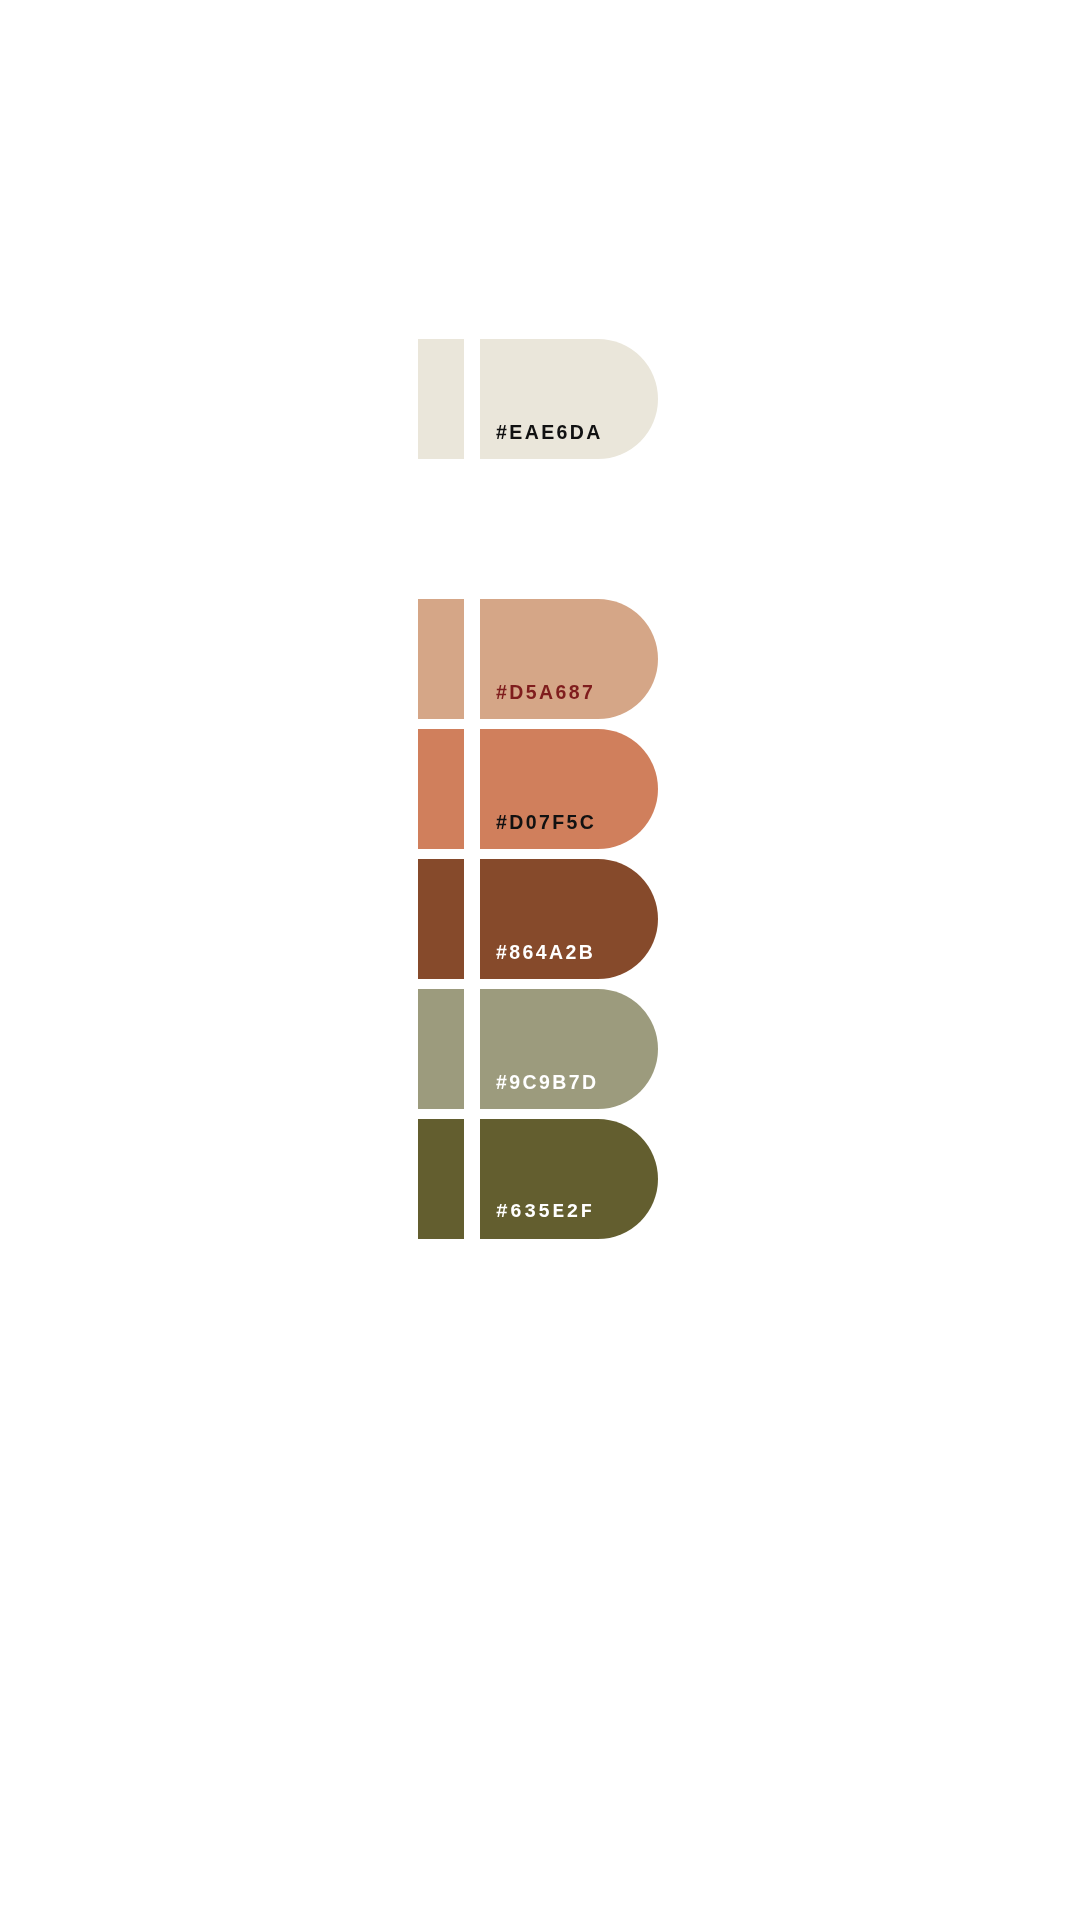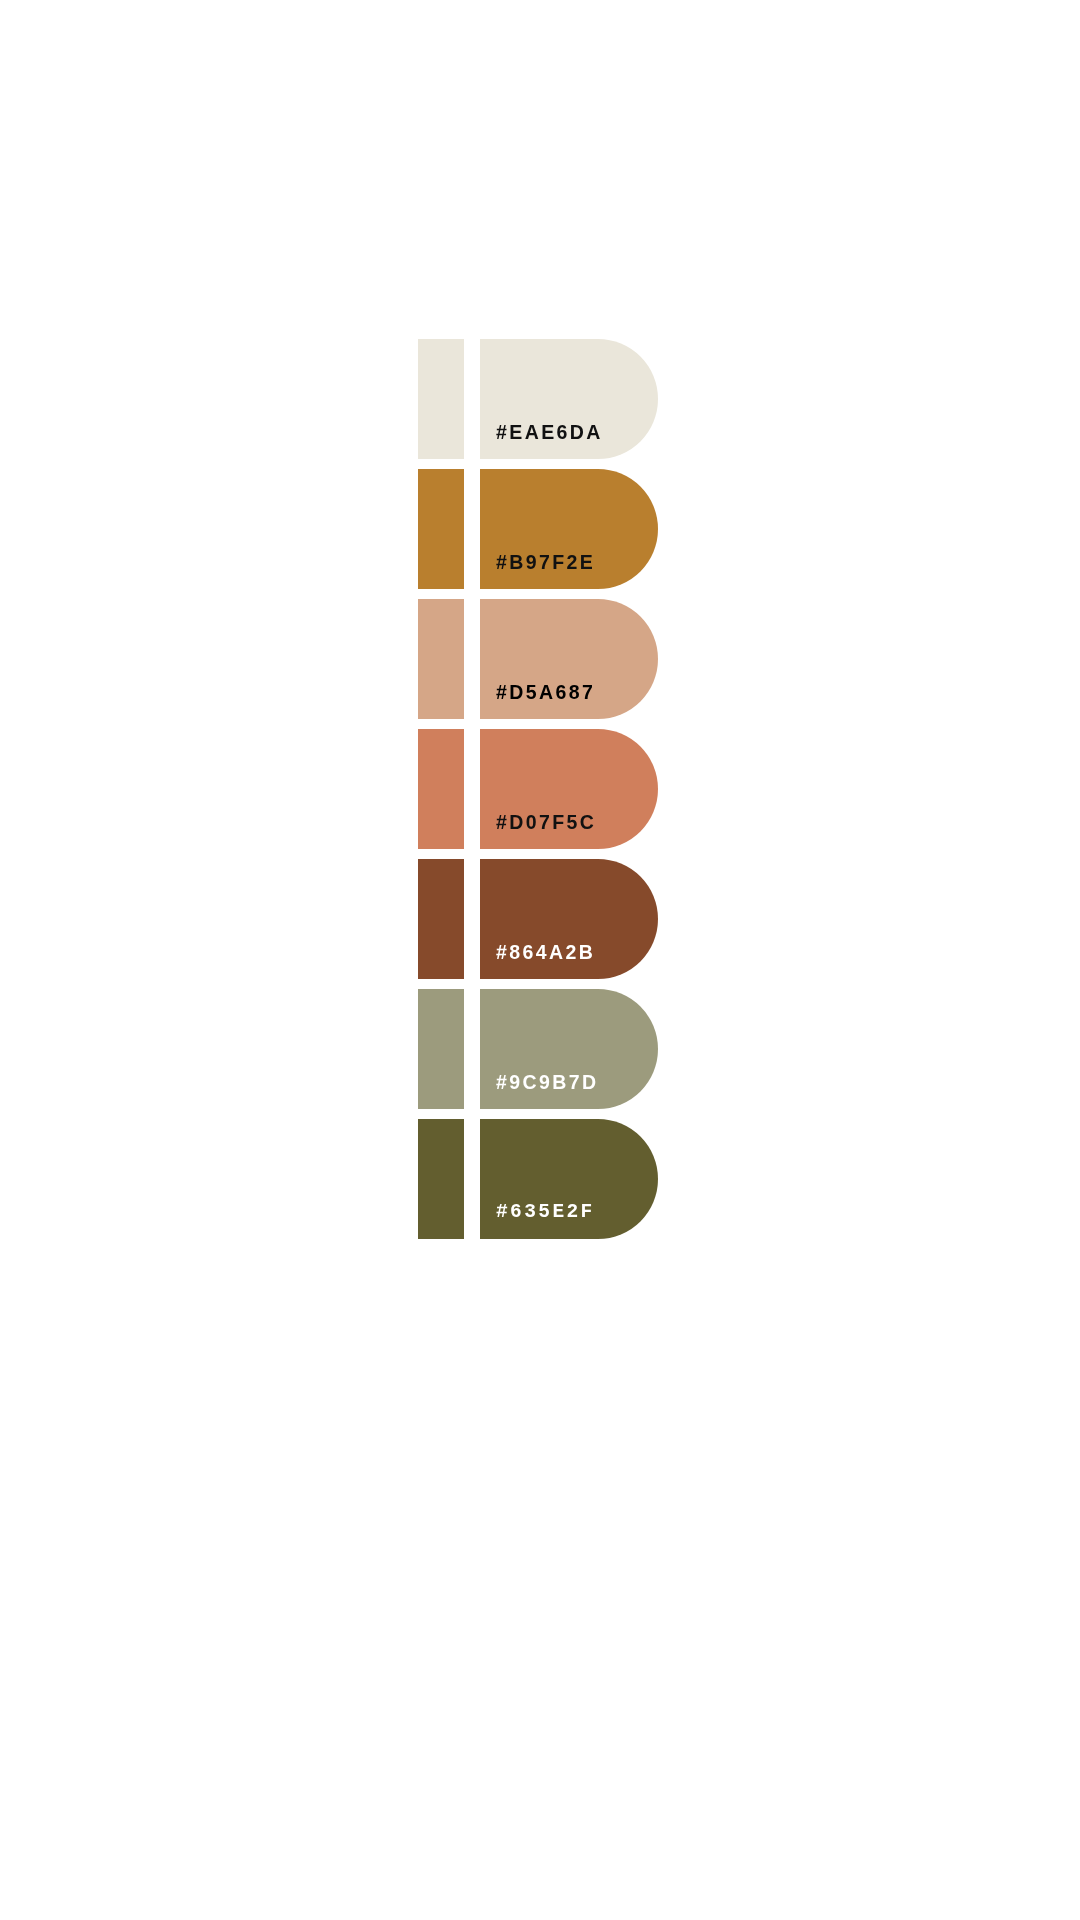--- a/index.html
+++ b/index.html
@@ -70,30 +70,24 @@
 </head>
 <body>
 
 <div id="palette-board" style="width: 1080px; height: 1476px; background: rgb(255, 255, 255);">
     <div class="swatch-row" style="top: 339px;">
       <div class="swatch-bar" style="background: rgb(234, 230, 218);"></div>
       <div class="swatch-block" style="background: rgb(234, 230, 218);">
         <span class="swatch-label" style="color: rgb(17, 17, 17);">#EAE6DA</span>
       </div>
     </div>
-    <div class="swatch-row" style="top: 469px;">
-      <div class="swatch-bar" style="background: rgb(185, 127, 46);"></div>
-      <div class="swatch-block" style="background: rgb(185, 127, 46);">
-        <span class="swatch-label" style="color: rgb(17, 17, 17);">#B97F2E</span>
-      </div>
-    </div>
     <div class="swatch-row" style="top: 599px;">
       <div class="swatch-bar" style="background: rgb(213, 166, 135);"></div>
       <div class="swatch-block" style="background: rgb(213, 166, 135);">
-        <span class="swatch-label" style="color: #000000;">#D5A687</span>
+        <span class="swatch-label" style="color: #7f1d1d;">#D5A687</span>
       </div>
     </div>
     <div class="swatch-row" style="top: 729px;">
       <div class="swatch-bar" style="background: rgb(208, 127, 92);"></div>
       <div class="swatch-block" style="background: rgb(208, 127, 92);">
         <span class="swatch-label" style="color: rgb(17, 17, 17);">#D07F5C</span>
       </div>
     </div>
     <div class="swatch-row" style="top: 859px; text-decoration: underline;">
       <div class="swatch-bar" style="background: rgb(134, 74, 43);"></div>

